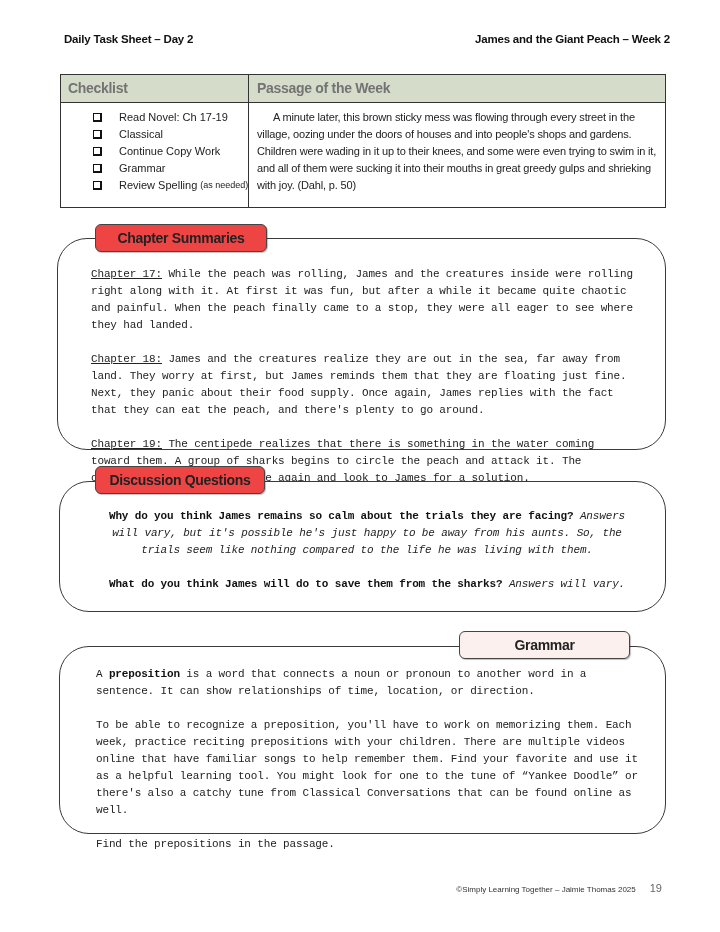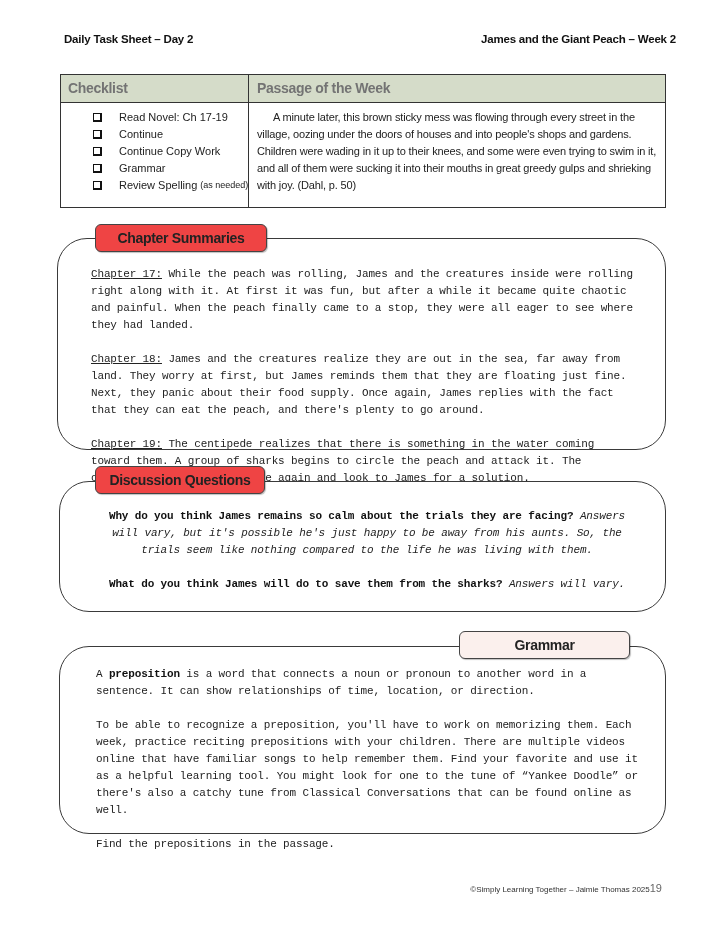--- a/index.html
+++ b/index.html
@@ -10,21 +10,21 @@
     color: #222;
     overflow: hidden;
   }
   .hdr {
     position: absolute; top: 33px;
     font-family: "Liberation Sans", sans-serif;
     font-weight: bold; font-size: 11.5px; color: #111;
     letter-spacing: -0.2px;
   }
   .hdr.left { left: 64px; }
-  .hdr.right { right: 44px; margin-left: 41px; }
+  .hdr.right { right: 50px; margin-left: 41px; }
 
   
   .task-table {
     position: absolute; left: 60px; top: 74px; width: 606px; height: 134px;
     border: 1.3px solid #333;
   }
   .task-table .head {
     position: absolute; left: 0; top: 0; right: 0; height: 28px;
     background: #d5dcc9; border-bottom: 1.3px solid #333;
   }
@@ -77,41 +77,41 @@
   .box-text p:last-child { margin-bottom: 0; }
   .ul { text-decoration: underline; }
   .q { font-weight: bold; color: #111; }
   .a { font-style: italic; }
   .b { font-weight: bold; color: #111; }
 
   .footer {
     position: absolute; top: 882px; right: 58px; font-size: 8px; color: #333;
     display: flex; align-items: baseline;
   }
-  .footer .pg { font-size: 11px; color: #666; }
+  .footer .pg { font-size: 11px; color: #666; margin-left: 14px; }
 </style>
 </head>
 <body>
 
 <div class="hdr left">Daily Task Sheet – Day 2</div>
 <div class="hdr right">James and the Giant Peach – Week 2</div>
 
 <div class="task-table">
   <div class="head"></div>
   <div class="divider"></div>
   <div class="col-title c1">Checklist</div>
   <div class="col-title c2">Passage of the Week</div>
   <ul class="checklist">
     <li>
       <span class="checkbox"></span>
       <span>Read Novel: Ch 17-19</span>
     </li>
     <li>
       <span class="checkbox"></span>
-      <span>Continue</span>
+      <span>Classical</span>
     </li>
     <li>
       <span class="checkbox"></span>
       <span>Continue Copy Work</span>
     </li>
     <li>
       <span class="checkbox"></span>
       <span>Grammar</span>
     </li>
     <li>

